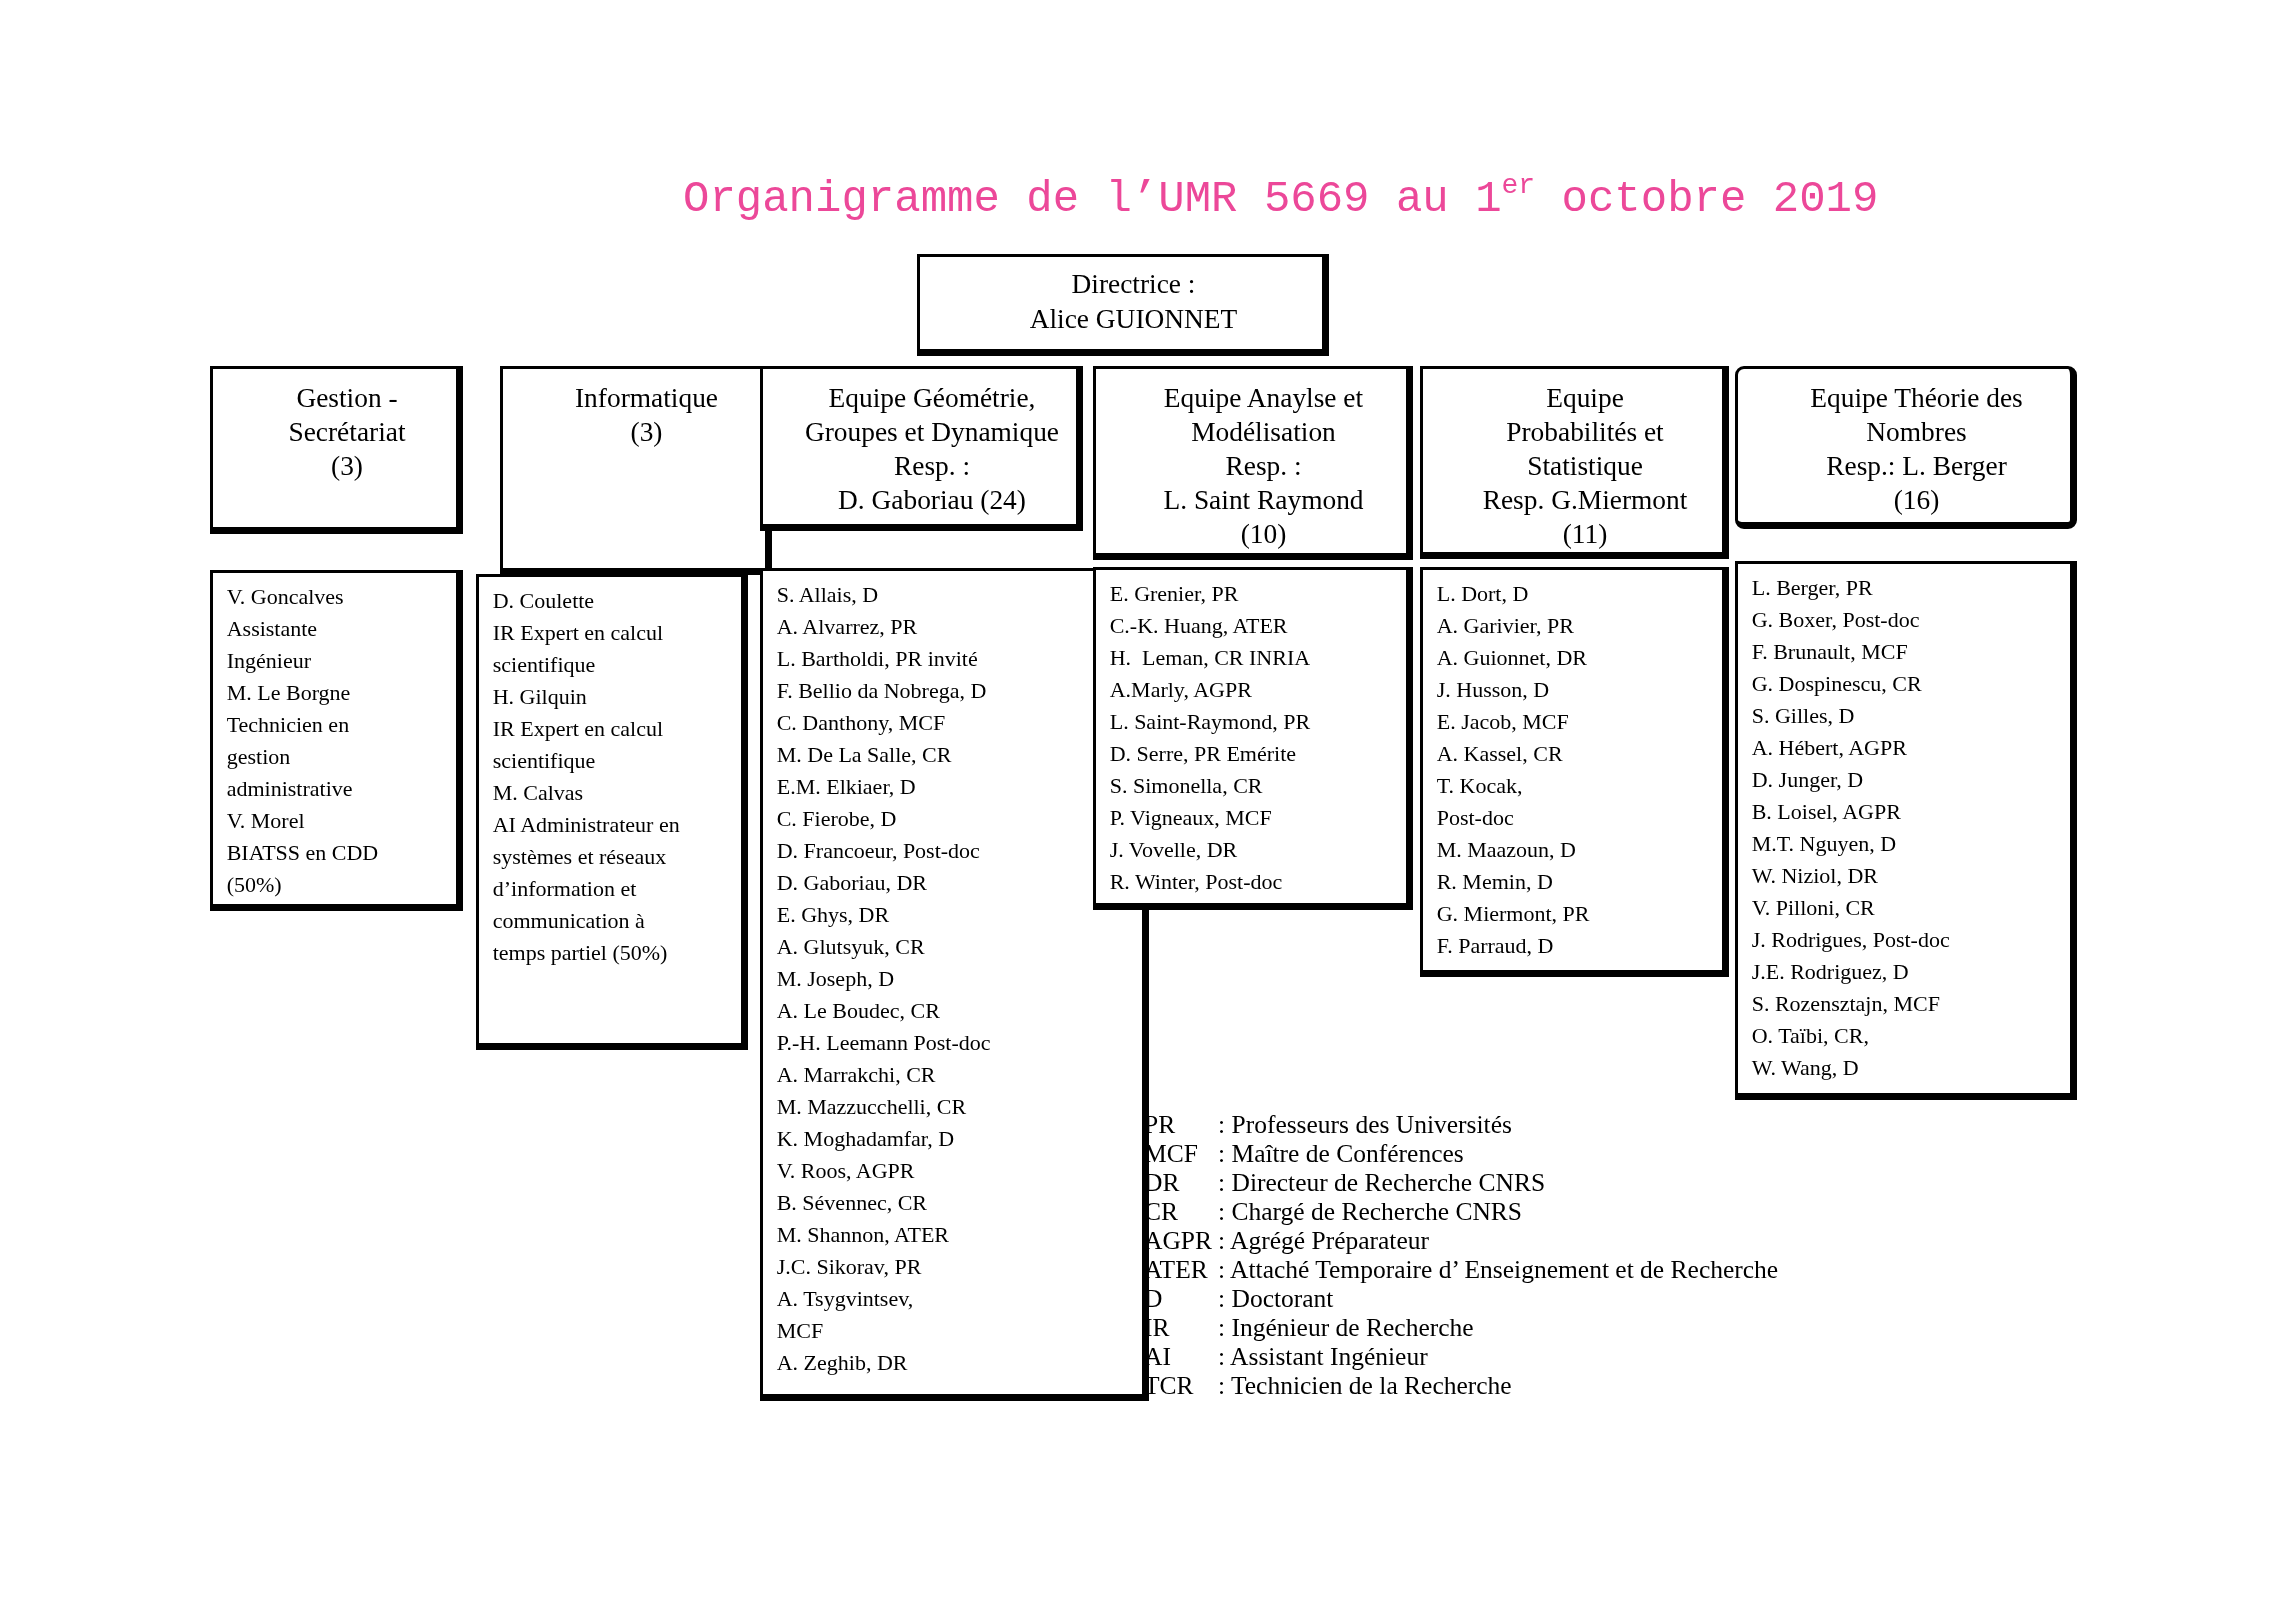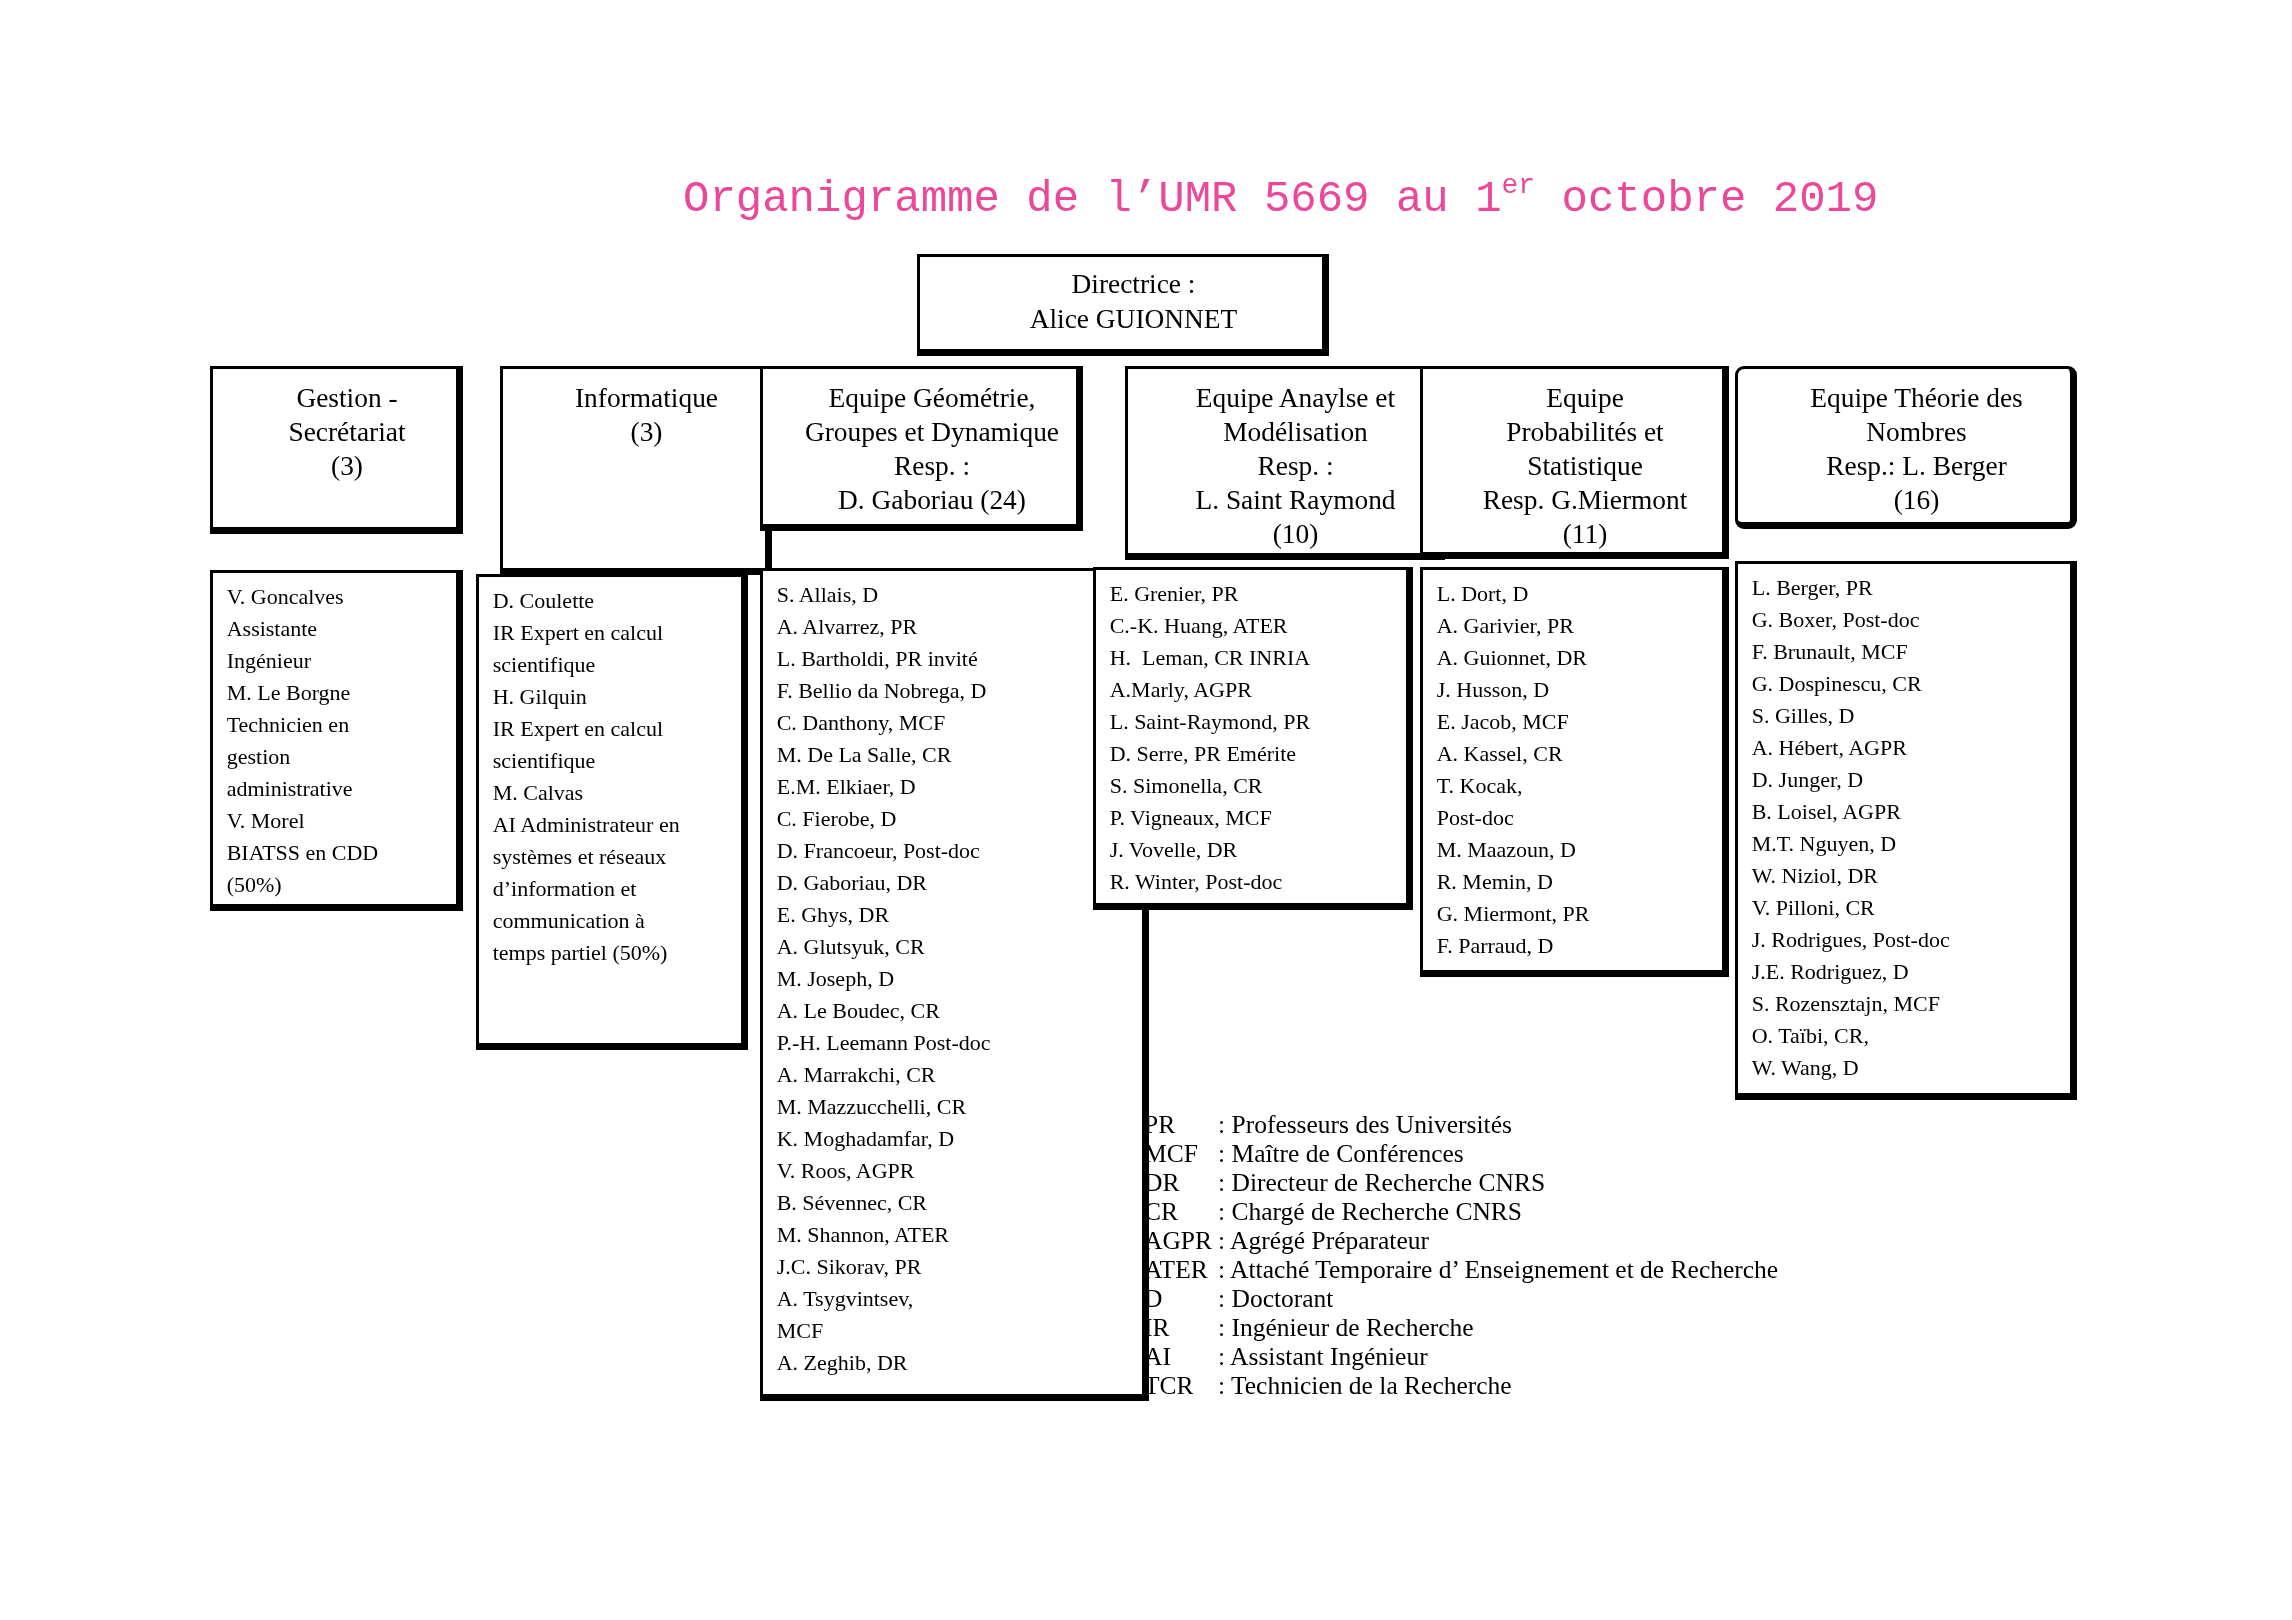--- a/index.html
+++ b/index.html
@@ -42,21 +42,21 @@
   .hdr {
     top: 366px;
     text-align: center;
     font-size: 27.4px; line-height: 34px;
     padding-top: 11.8px;
   }
   .hdr div, .director-box div { white-space: pre; padding-left: 25px; }
   #h0 { left: 210px;  width: 253px; height: 168px; }
   #h1 { left: 476px;  width: 272px; height: 209px; margin-left: 24px; }
   #h2 { left: 760px;  width: 323px; height: 165px; }
-  #h3 { left: 1093px; width: 320px; height: 194px; margin-left: 32px; }
+  #h3 { left: 1093px; width: 320px; height: 194px; }
   #h4 { left: 1420px; width: 309px; height: 193px; }
   #h5 { left: 1735px; width: 342px; height: 163px; border-radius: 9px; }
   .bdy {
     font-size: 22px; line-height: 32px;
     padding: 7.8px 3.9px 0 13.7px;
     text-align: left;
   }
   .bdy div { white-space: pre; }
   #b0 { left: 210px;  top: 570px; width: 253px; height: 341px; }
   #b1 { left: 476px;  top: 574px; width: 272px; height: 476px; }

